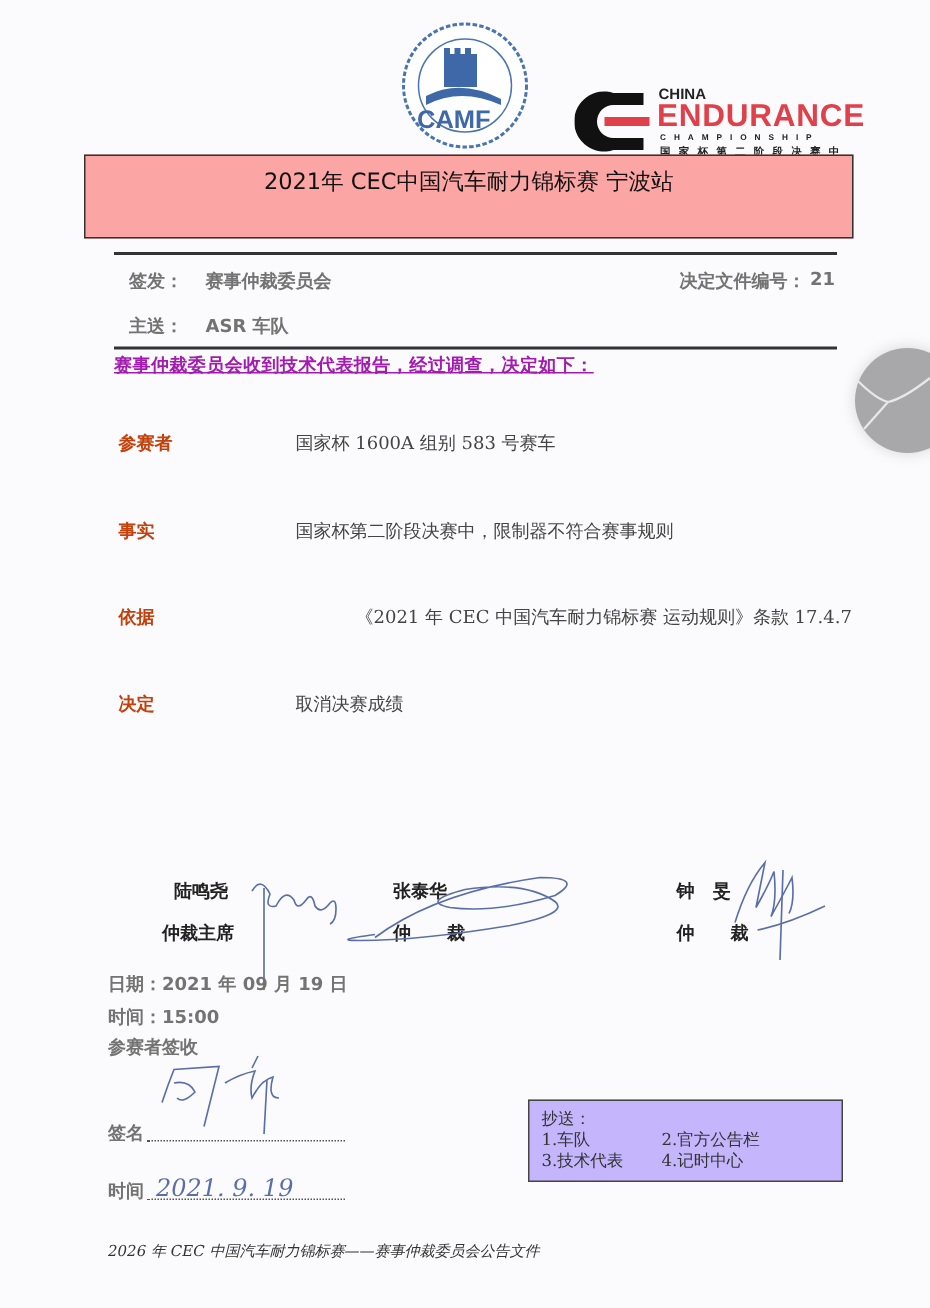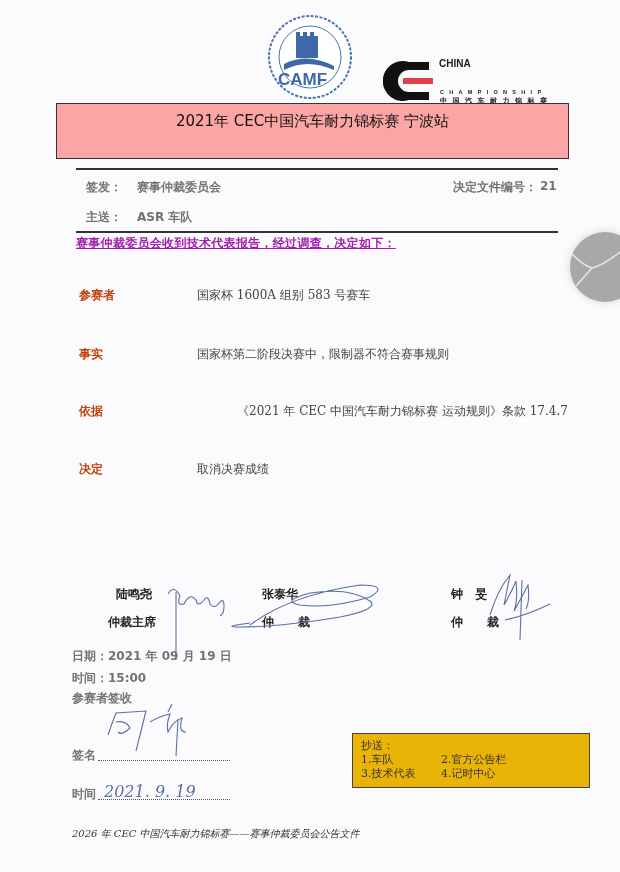--- a/index.html
+++ b/index.html
@@ -35,22 +35,22 @@
     .intro { left: 76px; top: 235px; font-size: 12px; font-weight: bold; color: #a21caf; letter-spacing: 0.3px; text-decoration: underline; }
 
     .sig-name { font-size: 12px; font-weight: bold; color: #222; }
     .sig-role { font-size: 12px; font-weight: bold; color: #222; }
     .scribble { stroke: #5a6fa8; fill: none; stroke-width: 1.1; }
 
     .dotted { border-bottom: 1.5px dotted #555; height: 0; }
 
     .cc-box {
       left: 352px; top: 733px; width: 208px; height: 53px;
-      border: 1px solid #444; background: #eab308;
-      font-size: 11px; color: #333; font-family: "DejaVu Serif", "Liberation Serif", serif; padding-left: 28px;
+      border: 1px solid #444; background: #c4b5fd;
+      font-size: 11px; color: #333; font-family: "DejaVu Serif", "Liberation Serif", serif;
     }
     .cc-title { position: absolute; left: 8px; top: 4px; }
     .cc-item { position: absolute; }
 
     .footer { left: 72px; top: 827px; font-size: 10px; font-style: italic; color: #333; font-family: "DejaVu Serif", "Liberation Serif", serif; }
 
     .float-btn {
       left: 570px; top: 232px; width: 70px; height: 70px; border-radius: 50%;
       background: #a8a8aa; box-shadow: 0 0 10px rgba(0,0,0,0.15);
     }
@@ -70,22 +70,23 @@
   </svg>
   <div class="abs" style="left:16px;top:56px;font-size:17px;font-weight:bold;color:#3e68a8;font-family:'Liberation Sans',sans-serif;">CAMF</div>
 </div>
 
 <div class="abs cec-logo">
   <svg width="52" height="46" viewBox="0 0 52 46" style="position:absolute;left:0;top:0;">
     <path d="M26 4 A20 20 0 1 0 26 42 L46 42 L46 34 L26 34 A11 11 0 1 1 26 12 L46 12 L46 4 Z" fill="#111"></path>
     <rect x="20" y="20" width="30" height="6" fill="#e0404a"></rect>
   </svg>
   <div class="cec-china">CHINA</div>
+  <div class="cec-endurance">ENDURANCE</div>
   <div class="cec-champ">CHAMPIONSHIP</div>
-  <div class="cec-cn">中国汽车耐力锦标赛</div>
+  <div class="cec-cn">国家杯第二阶段决赛中</div>
 </div>
 
 <div class="abs title-box">
   <div class="title-cn">2021年 CEC中国汽车耐力锦标赛  宁波站</div>
 </div>
 
 <div class="abs rule" style="top:168px;"></div>
 
 <div class="abs label-bold" style="left:86px;top:179px;">签发：</div>
 <div class="abs label-bold" style="left:137px;top:179px;">赛事仲裁委员会</div>

